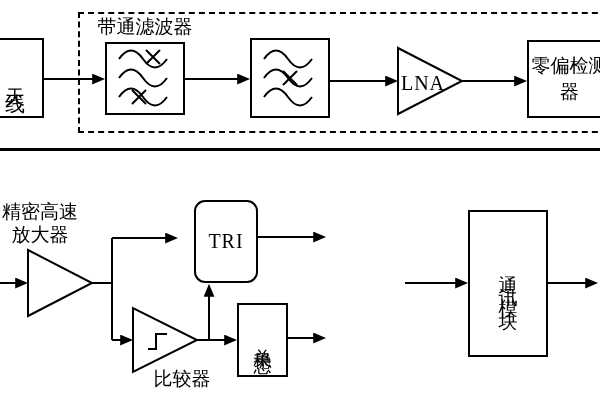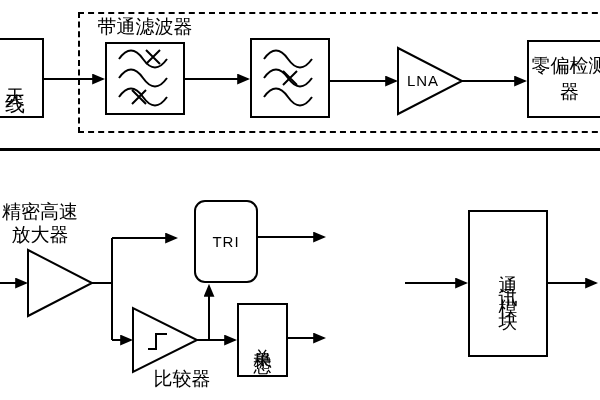--- a/index.html
+++ b/index.html
@@ -1,32 +1,32 @@
 <!DOCTYPE html>
 <html><head>
 <meta charset="utf-8">
 <style>
   html,body{margin:0;padding:0;background:#ffffff;}
   .canvas{
     position:relative;width:600px;height:400px;background:#fff;overflow:hidden;
-    font-family:Liberation Sans, sans-serif;color:#000;
+    font-family:Liberation Serif, serif;color:#000;
   }
   .overlay{position:absolute;left:0;top:0;}
   .box{
     position:absolute;border:2px solid #000;background:#fff;box-sizing:border-box;
     display:flex;align-items:center;justify-content:center;text-align:center;
   }
   .dashed-group{
     position:absolute;border:2px dashed #000;background:transparent;box-sizing:border-box;
   }
   .label{position:absolute;text-align:center;color:#000;}
   .vtext{writing-mode:vertical-rl;text-orientation:upright;}
   .fs19{font-size:19px;}
   .fs20{font-size:20px;}
-  .serif-sm{font-size:15px;letter-spacing:1px;}
+  .serif-sm{font-size:20px;letter-spacing:1px;}
   .wave-svg{display:block;}
 </style>
 </head>
 <body>
 
 <div class="canvas">
 
   <svg class="overlay" width="600" height="400" viewBox="0 0 600 400">
     <defs>
       <marker id="arr" viewBox="0 0 12 10" refX="10" refY="5" markerWidth="13" markerHeight="11" orient="auto-start-reverse" markerUnits="userSpaceOnUse">

